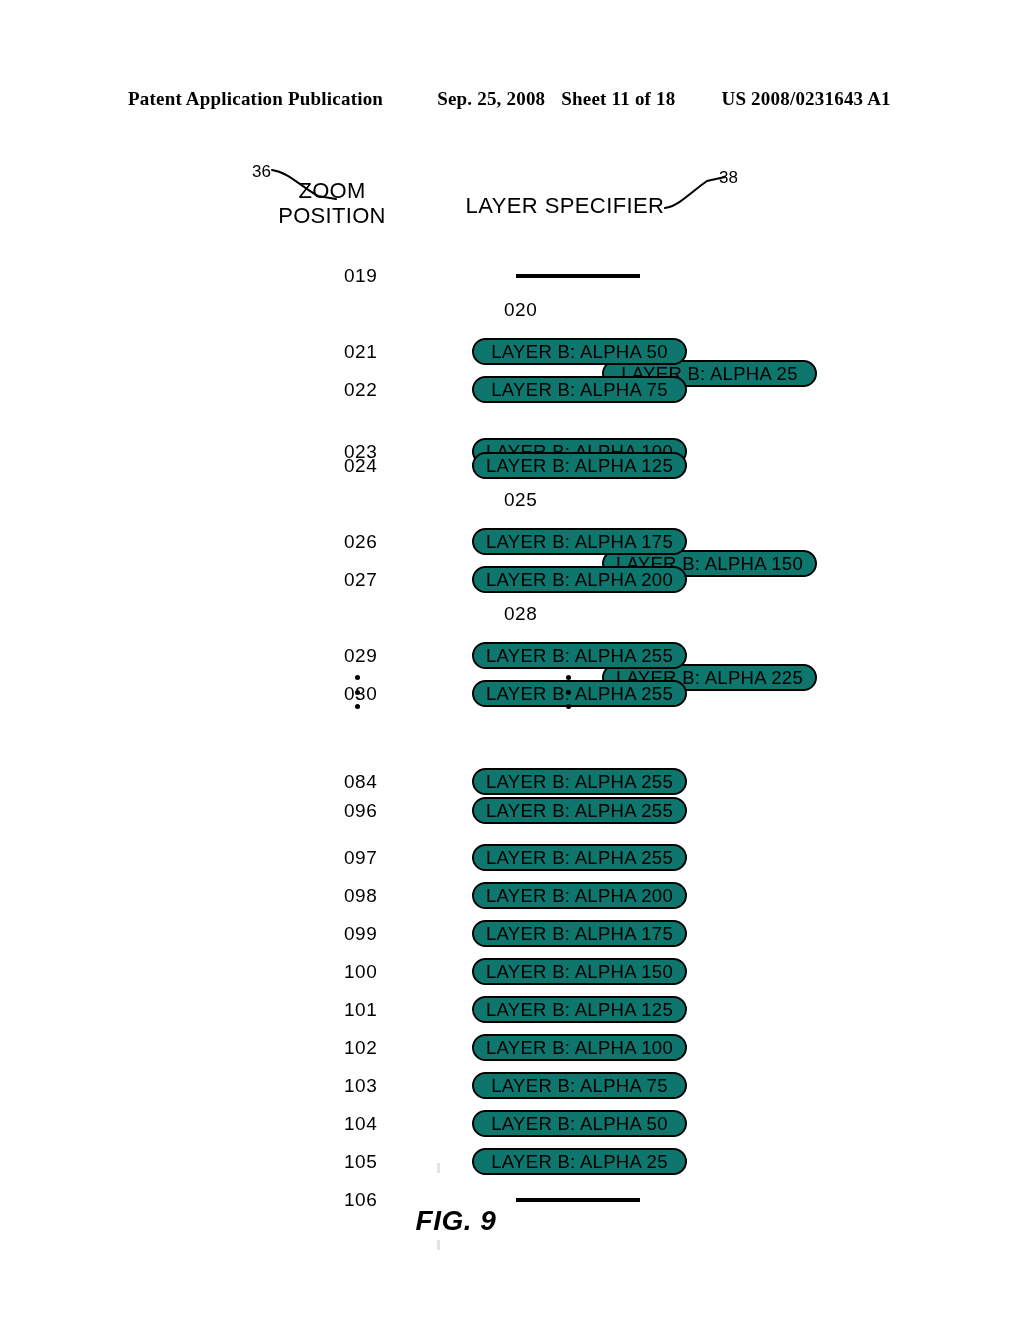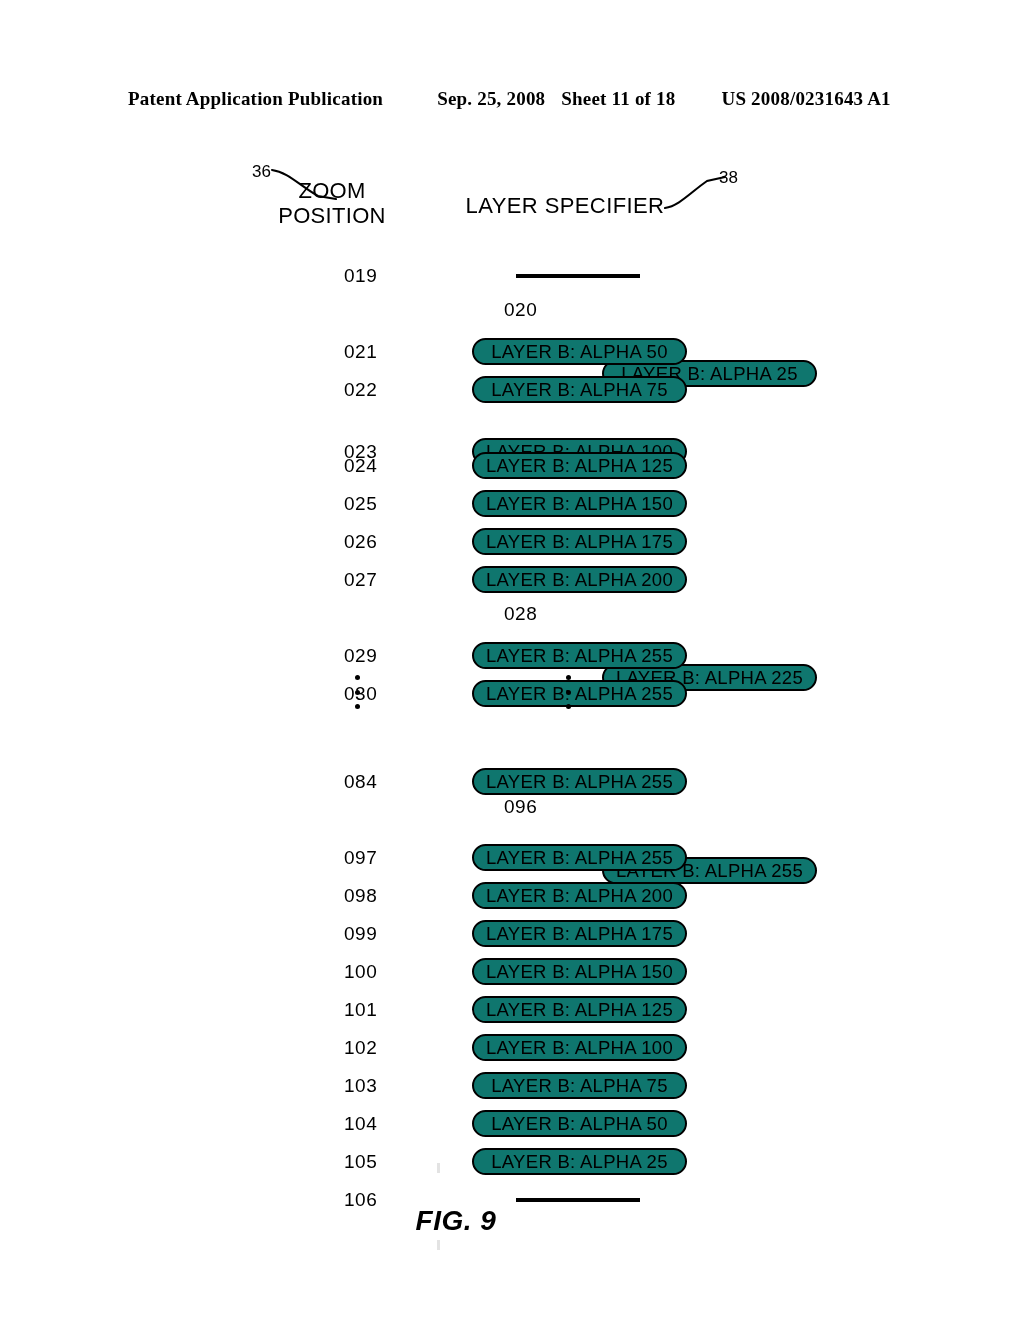--- a/index.html
+++ b/index.html
@@ -247,21 +247,21 @@
         <div class="row-slot">
           <div class="pill">LAYER B:  ALPHA 100</div>
         </div>
       </div>
       <div class="row" style="top: 451px;">
         <div class="row-num">024</div>
         <div class="row-slot">
           <div class="pill">LAYER B:  ALPHA 125</div>
         </div>
       </div>
-      <div class="row" style="top: 489px;">
+      <div class="row" style="top: 489px; flex-direction: column;">
         <div class="row-num">025</div>
         <div class="row-slot">
           <div class="pill">LAYER B:  ALPHA 150</div>
         </div>
       </div>
       <div class="row" style="top: 527px;">
         <div class="row-num">026</div>
         <div class="row-slot">
           <div class="pill">LAYER B:  ALPHA 175</div>
         </div>
@@ -289,21 +289,21 @@
         <div class="row-slot">
           <div class="pill">LAYER B:  ALPHA 255</div>
         </div>
       </div>
       <div class="row" style="top: 767px;">
         <div class="row-num">084</div>
         <div class="row-slot">
           <div class="pill">LAYER B:  ALPHA 255</div>
         </div>
       </div>
-      <div class="row" style="top: 796px; flex-direction: column;">
+      <div class="row" style="top: 796px;">
         <div class="row-num">096</div>
         <div class="row-slot">
           <div class="pill">LAYER B:  ALPHA 255</div>
         </div>
       </div>
       <div class="row" style="top: 843px;">
         <div class="row-num">097</div>
         <div class="row-slot">
           <div class="pill">LAYER B:  ALPHA 255</div>
         </div>

